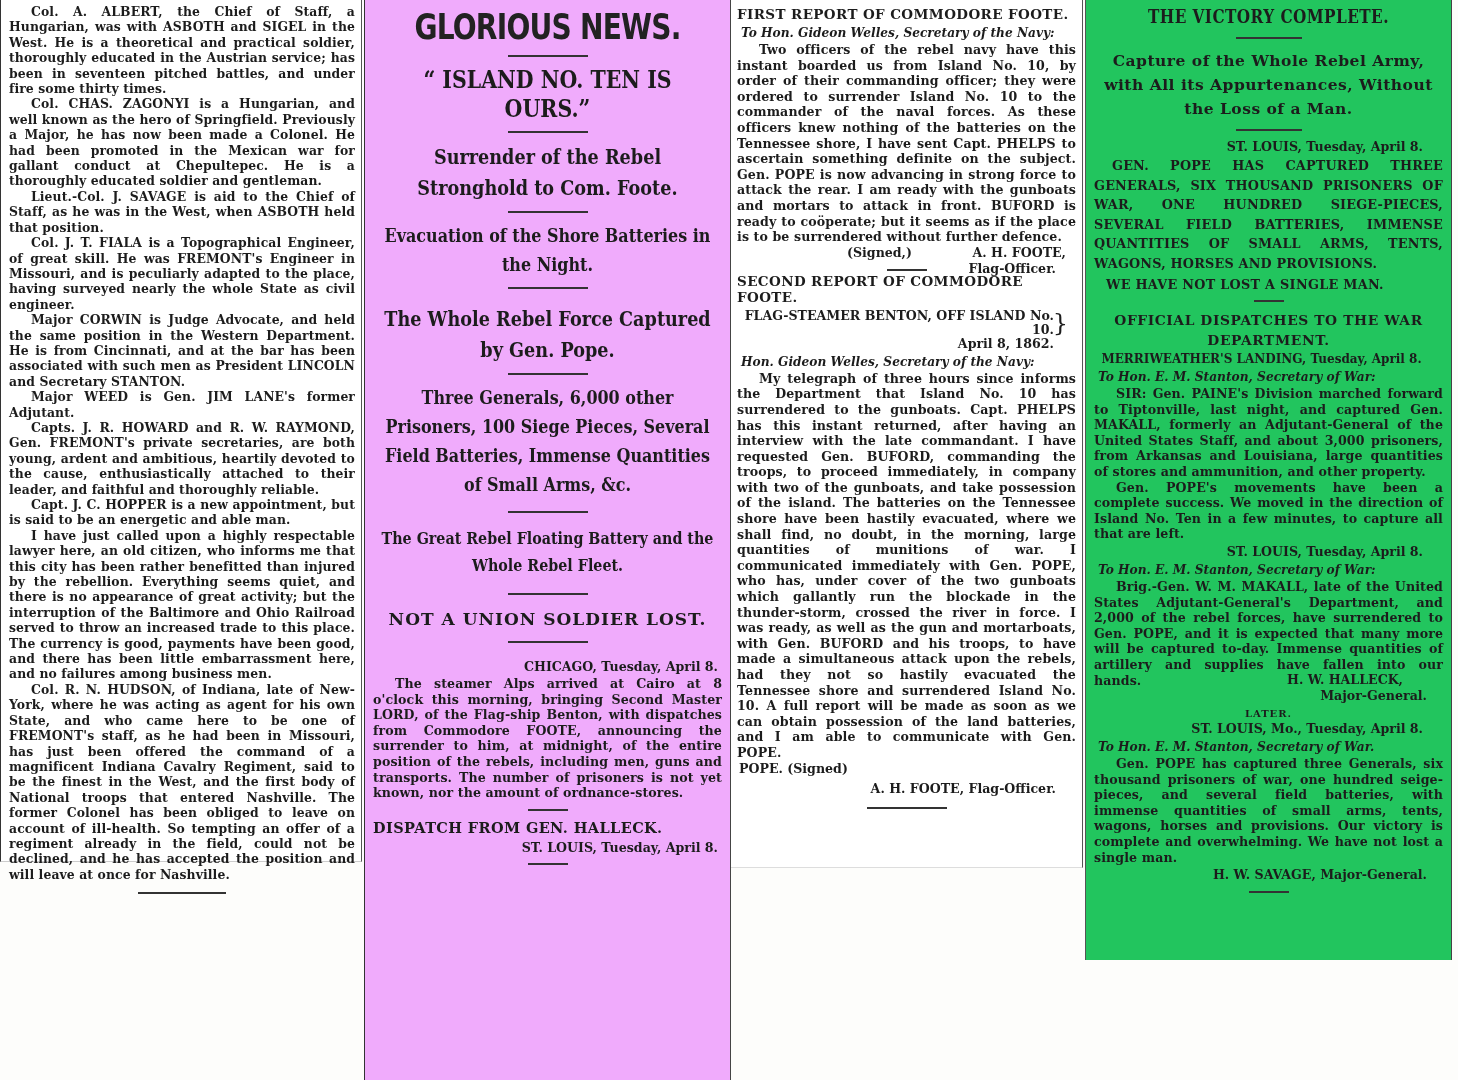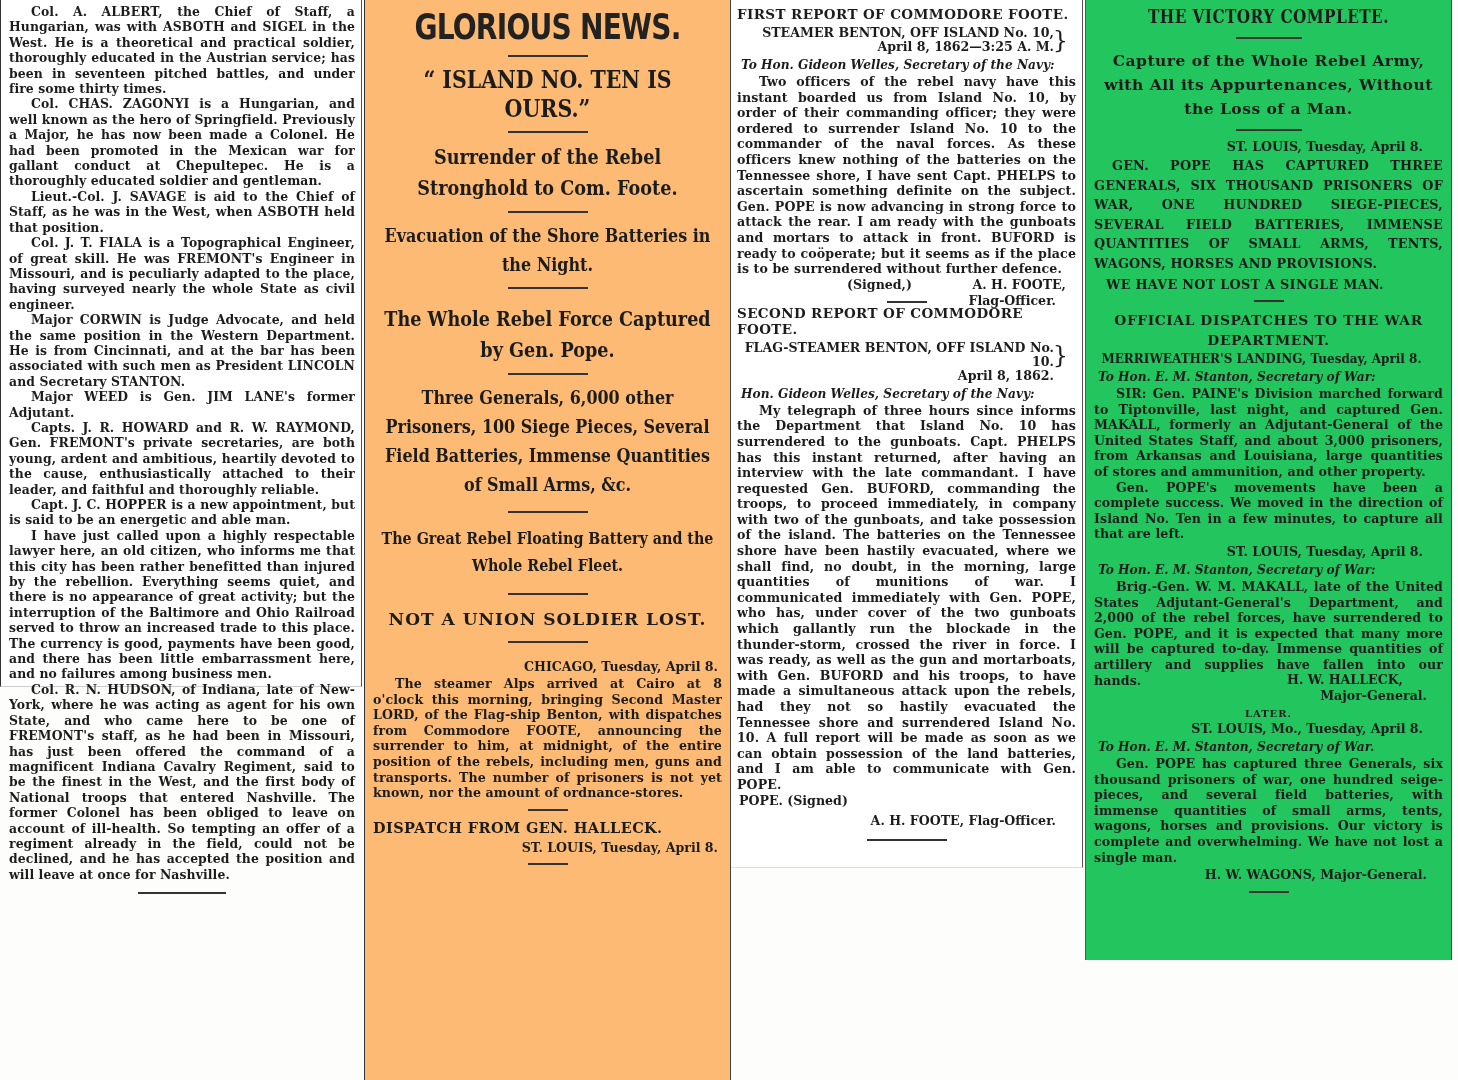--- a/index.html
+++ b/index.html
@@ -1,20 +1,20 @@
 <!DOCTYPE html>
 <html><head>
 <meta charset="utf-8">
 <style>
   html, body { margin:0; padding:0; }
   body { width:1458px; height:1080px; background:#fdfdfb; position:relative; overflow:hidden;
          font-family:"DejaVu Serif","Liberation Serif",serif; color:#1c1c1c; }
   .col { position:absolute; top:0; box-sizing:border-box; }
-  .col1 { left:0; width:362px; height:687px; border-left:1.5px solid #333; border-right:1.5px solid #555; border-bottom:1px solid #ccc; padding:4px 6px 0 8px; background:#fff; }
-  .col2 { left:364px; width:367px; height:1080px; border-left:1.5px solid #333; border-right:1.5px solid #444; padding:4px 8px 0 8px; background:#fdba74; }
+  .col1 { left:0; width:362px; height:862px; border-left:1.5px solid #333; border-right:1.5px solid #555; border-bottom:1px solid #ccc; padding:4px 6px 0 8px; background:#fff; }
+  .col2 { left:364px; width:367px; height:1080px; border-left:1.5px solid #333; border-right:1.5px solid #444; padding:4px 8px 0 8px; background:#f0abfc; }
   .col3 { left:731px; width:352px; height:868px; border-right:1.5px solid #555; border-bottom:1px solid #ddd; padding:4px 6px 0 6px; background:#fff; }
   .col4 { left:1085px; width:367px; height:960px; border-left:1.5px solid #555; border-right:1.5px solid #444; padding:4px 8px 0 8px; background:#22c55e; }
 
   p.para { margin:0; font-size:12.6px; line-height:15.6px; text-align:justify; text-indent:22px; font-weight:bold; letter-spacing:0.1px; }
   .col1 p.para { font-size:12.4px; line-height:15.4px; }
   .rule { width:80px; height:0; border-top:2px solid #333; margin:8px auto; }
   .rule.long { width:88px; }
 
   .h-glorious { font-family:"DejaVu Sans","Liberation Sans",sans-serif; font-weight:bold; font-size:36px; text-align:center; letter-spacing:-1px; transform:scaleX(0.78); margin:2px 0 4px; color:#222; }
   .h-island { font-weight:bold; font-size:25px; text-align:center; transform:scaleX(0.82); margin:6px -20px; }
@@ -72,24 +72,20 @@
   <div class="dateline">CHICAGO, Tuesday, April 8.</div>
   <p class="para">The steamer Alps arrived at Cairo at 8 o'clock this morning, bringing Second Master LORD, of the Flag-ship Benton, with dispatches from Commodore FOOTE, announcing the surrender to him, at midnight, of the entire position of the rebels, including men, guns and transports. The number of prisoners is not yet known, nor the amount of ordnance-stores.</p>
   <div class="rule" style="width:40px;margin:8px auto;"></div>
   <div class="h-report" style="font-size:14.5px;">DISPATCH FROM GEN. HALLECK.</div>
   <div class="dateline">ST. LOUIS, Tuesday, April 8.</div>
   <div class="rule" style="width:40px;margin:8px auto;"></div>
 </div>
 
 <div class="col col3">
   <div class="h-report">FIRST REPORT OF COMMODORE FOOTE.</div>
-  <div class="dateline brace">
-    <div>STEAMER BENTON, OFF ISLAND No. 10,</div>
-    <div>April 8, 1862—3:25 A. M.</div>
-  </div>
   <div class="salute">To Hon. Gideon Welles, Secretary of the Navy:</div>
   <p class="para">Two officers of the rebel navy have this instant boarded us from Island No. 10, by order of their commanding officer; they were ordered to surrender Island No. 10 to the commander of the naval forces. As these officers knew nothing of the batteries on the Tennessee shore, I have sent Capt. PHELPS to ascertain something definite on the subject. Gen. POPE is now advancing in strong force to attack the rear. I am ready with the gunboats and mortars to attack in front. BUFORD is ready to coöperate; but it seems as if the place is to be surrendered without further defence.</p>
   <div class="sig-line" style="padding:0 10px 0 110px;gap:48px;">
     <span>(Signed,)</span>
     <span>A. H. FOOTE,</span>
   </div>
   <div class="sig">Flag-Officer.</div>
   <div class="rule" style="width:40px;margin:-8px 0 2px 150px;"></div>
   <div class="h-report">SECOND REPORT OF COMMODORE FOOTE.</div>
   <div class="dateline brace">
@@ -121,15 +117,15 @@
   <p class="para">Gen. POPE's movements have been a complete success. We moved in the direction of Island No. Ten in a few minutes, to capture all that are left.</p>
   <div class="dateline" style="margin-right:20px;">ST. LOUIS, Tuesday, April 8.</div>
   <div class="salute">To Hon. E. M. Stanton, Secretary of War:</div>
   <p class="para">Brig.-Gen. W. M. MAKALL, late of the United States Adjutant-General's Department, and 2,000 of the rebel forces, have surrendered to Gen. POPE, and it is expected that many more will be captured to-day. Immense quantities of artillery and supplies have fallen into our hands.</p>
   <div class="sig" style="margin-right:40px;margin-top:-16px;">H. W. HALLECK,</div>
   <div class="sig" style="margin-right:16px;">Major-General.</div>
   <div class="later">LATER.</div>
   <div class="dateline" style="margin-right:20px;">ST. LOUIS, Mo., Tuesday, April 8.</div>
   <div class="salute">To Hon. E. M. Stanton, Secretary of War.</div>
   <p class="para">Gen. POPE has captured three Generals, six thousand prisoners of war, one hundred seige-pieces, and several field batteries, with immense quantities of small arms, tents, wagons, horses and provisions. Our victory is complete and overwhelming. We have not lost a single man.</p>
-  <div class="sig" style="margin-right:16px;margin-top:2px;">H. W. WAGONS, Major-General.</div>
+  <div class="sig" style="margin-right:16px;margin-top:2px;">H. W. SAVAGE, Major-General.</div>
   <div class="rule" style="width:40px;margin:8px auto;"></div>
 </div>
 
 </body></html>

